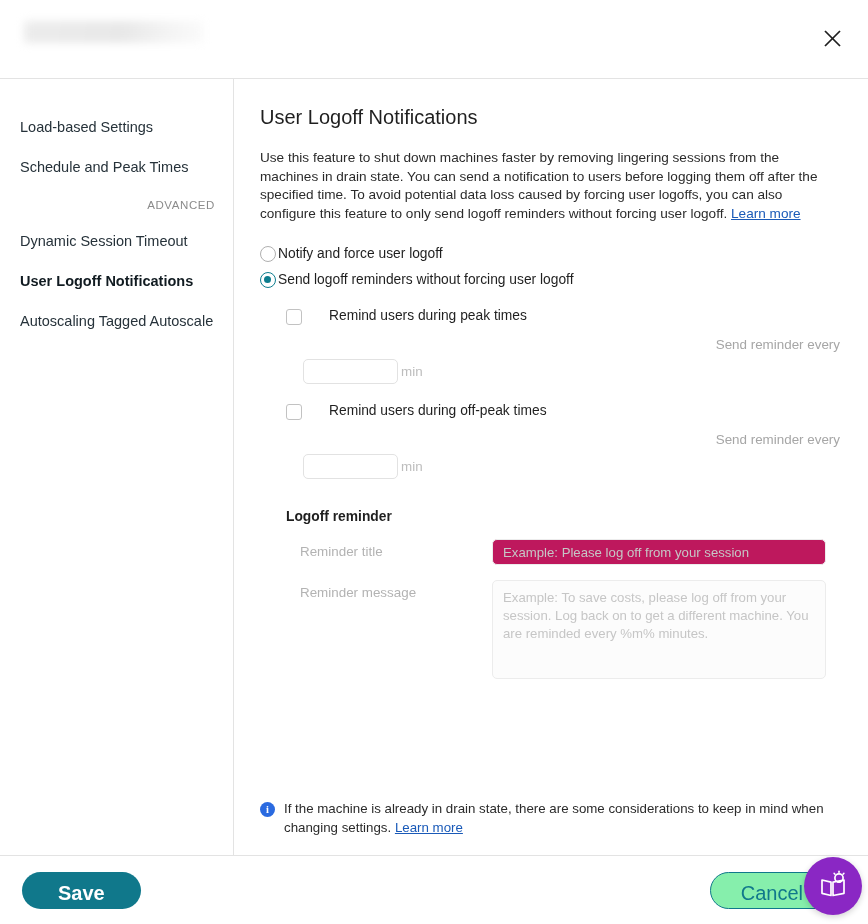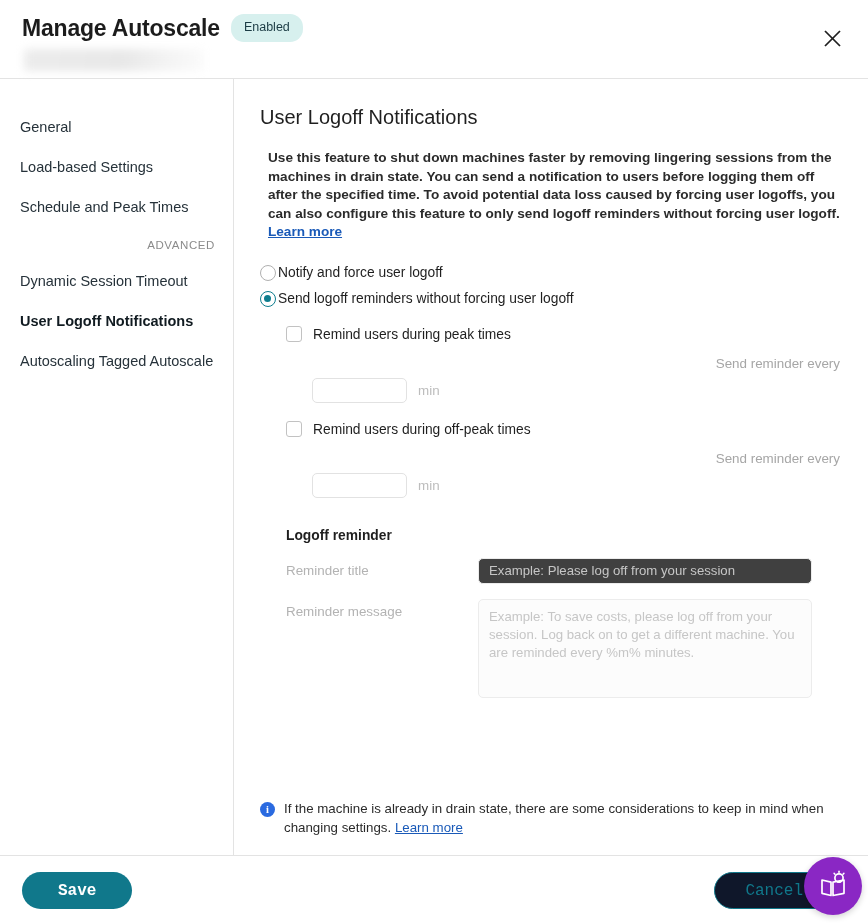--- a/index.html
+++ b/index.html
@@ -132,22 +132,21 @@
     color: #1f1f1f;
     line-height: 28px;
     margin: 0 0 18px 0;
     font-weight: normal;
   }
   .desc {
     font-size: 13.6px;
     line-height: 18.5px;
     color: #2b2b2b;
     max-width: 585px;
-    margin: 0 0 22px 8px;
-    font-weight: bold;
+    margin: 0 0 22px 0;
   }
   a.link {
     color: #1a5ab8;
     text-decoration: underline;
     cursor: pointer;
   }
 
   
   .radio-row {
     display: flex;
@@ -180,22 +179,22 @@
   .radio-label {
     font-size: 13.8px;
     color: #1f1f1f;
     line-height: 18px;
   }
 
   
   .check-group { margin: 18px 0 0 26px; }
   .check-row {
     display: flex;
-    align-items: flex-start;
-    gap: 11px;
+    align-items: flex-end;
+    gap: 27px;
     cursor: pointer;
   }
   .checkbox {
     width: 16px;
     height: 16px;
     border-radius: 3px;
     border: 1.6px solid #c2c2c2;
     background: #fff;
     box-sizing: border-box;
     flex: 0 0 auto;
@@ -207,22 +206,22 @@
   }
   .sub-label {
     font-size: 13.4px;
     color: #a6a6a6;
     margin: 12px 0 7px 26px;
     text-align: right;
   }
   .input-row {
     display: flex;
     align-items: center;
-    gap: 11px;
-    margin-left: 26px;
+    gap: 3px;
+    margin-left: 17px;
   }
   .num-input {
     width: 95px;
     height: 25px;
     box-sizing: border-box;
     border: 1px solid #e2e2e2;
     border-radius: 5px;
     background: #ffffff;
     font-family: "Liberation Sans", sans-serif;
     font-size: 13px;
@@ -238,36 +237,37 @@
   .section-label {
     font-size: 13.8px;
     font-weight: bold;
     color: #1f1f1f;
     margin: 30px 0 0 26px;
   }
   .field-row {
     display: flex;
     align-items: flex-start;
     margin: 15px 0 0 26px;
+    justify-content: center;
   }
   .field-label {
     width: 192px;
     flex: 0 0 192px;
     font-size: 13.4px;
     color: #b3b3b3;
     line-height: 18px;
     padding-top: 4px;
   }
   .text-input {
     width: 334px;
     height: 26px;
     box-sizing: border-box;
     border: 1px solid #ececec;
     border-radius: 5px;
-    background: #404040;
+    background: #be185d;
     font-family: "Liberation Sans", sans-serif;
     font-size: 13.2px;
     color: #c9c9c9;
     padding: 0 10px;
   }
   .text-input::placeholder { color: #c6c6c6; }
   .text-area {
     width: 334px;
     height: 99px;
     box-sizing: border-box;
@@ -315,35 +315,35 @@
   .footer {
     flex: 0 0 auto;
     height: 68px;
     position: relative;
     display: flex;
     align-items: center;
     padding: 0 22px;
     background: #ffffff;
   }
   .btn {
-    font-family: Liberation Mono, monospace;
+    font-family: Liberation Sans, sans-serif;
     cursor: pointer;
     border-radius: 22px;
-    font-size: 16px;
+    font-size: 20px;
   }
   .btn-save {
     background: #10788b;
     color: #ffffff;
     border: none;
     font-weight: bold;
     padding: 10px 36px;
     height: 37px;
   }
   .btn-cancel {
-    background: #0f172a;
+    background: #86efac;
     color: #10788b;
     border: 1.5px solid #10788b;
     padding: 9px 30px;
     height: 37px;
     margin-left: auto;
     margin-right: 12px;
   }
   .fab {
     position: absolute;
     right: 6px;
@@ -359,37 +359,32 @@
     justify-content: center;
     box-shadow: 0 2px 6px rgba(0,0,0,0.18);
   }
 </style>
 </head>
 <body>
 
 <div class="dialog">
 
   <div class="header">
-    <div class="title-row">
-      <div class="title">Manage Autoscale</div>
-      <div class="badge">Enabled</div>
-    </div>
     <div class="subtitle-redacted"></div>
     <button class="close-btn" aria-label="Close">
       <svg width="19" height="19" viewBox="0 0 19 19" aria-hidden="true">
         <line x1="2" y1="2" x2="17" y2="17" stroke="#1f1f1f" stroke-width="1.7"></line>
         <line x1="17" y1="2" x2="2" y2="17" stroke="#1f1f1f" stroke-width="1.7"></line>
       </svg>
     </button>
   </div>
 
   <div class="body-wrap">
 
     <div class="sidebar">
-      <div class="nav-item">General</div>
       <div class="nav-item">Load-based Settings</div>
       <div class="nav-item">Schedule and Peak Times</div>
       <div class="nav-section">ADVANCED</div>
       <div class="nav-item">Dynamic Session Timeout</div>
       <div class="nav-item selected">User Logoff Notifications</div>
       <div class="nav-item">Autoscaling Tagged Autoscale</div>
     </div>
 
     <div class="content">
       <h2 class="content-title">User Logoff Notifications</h2>

